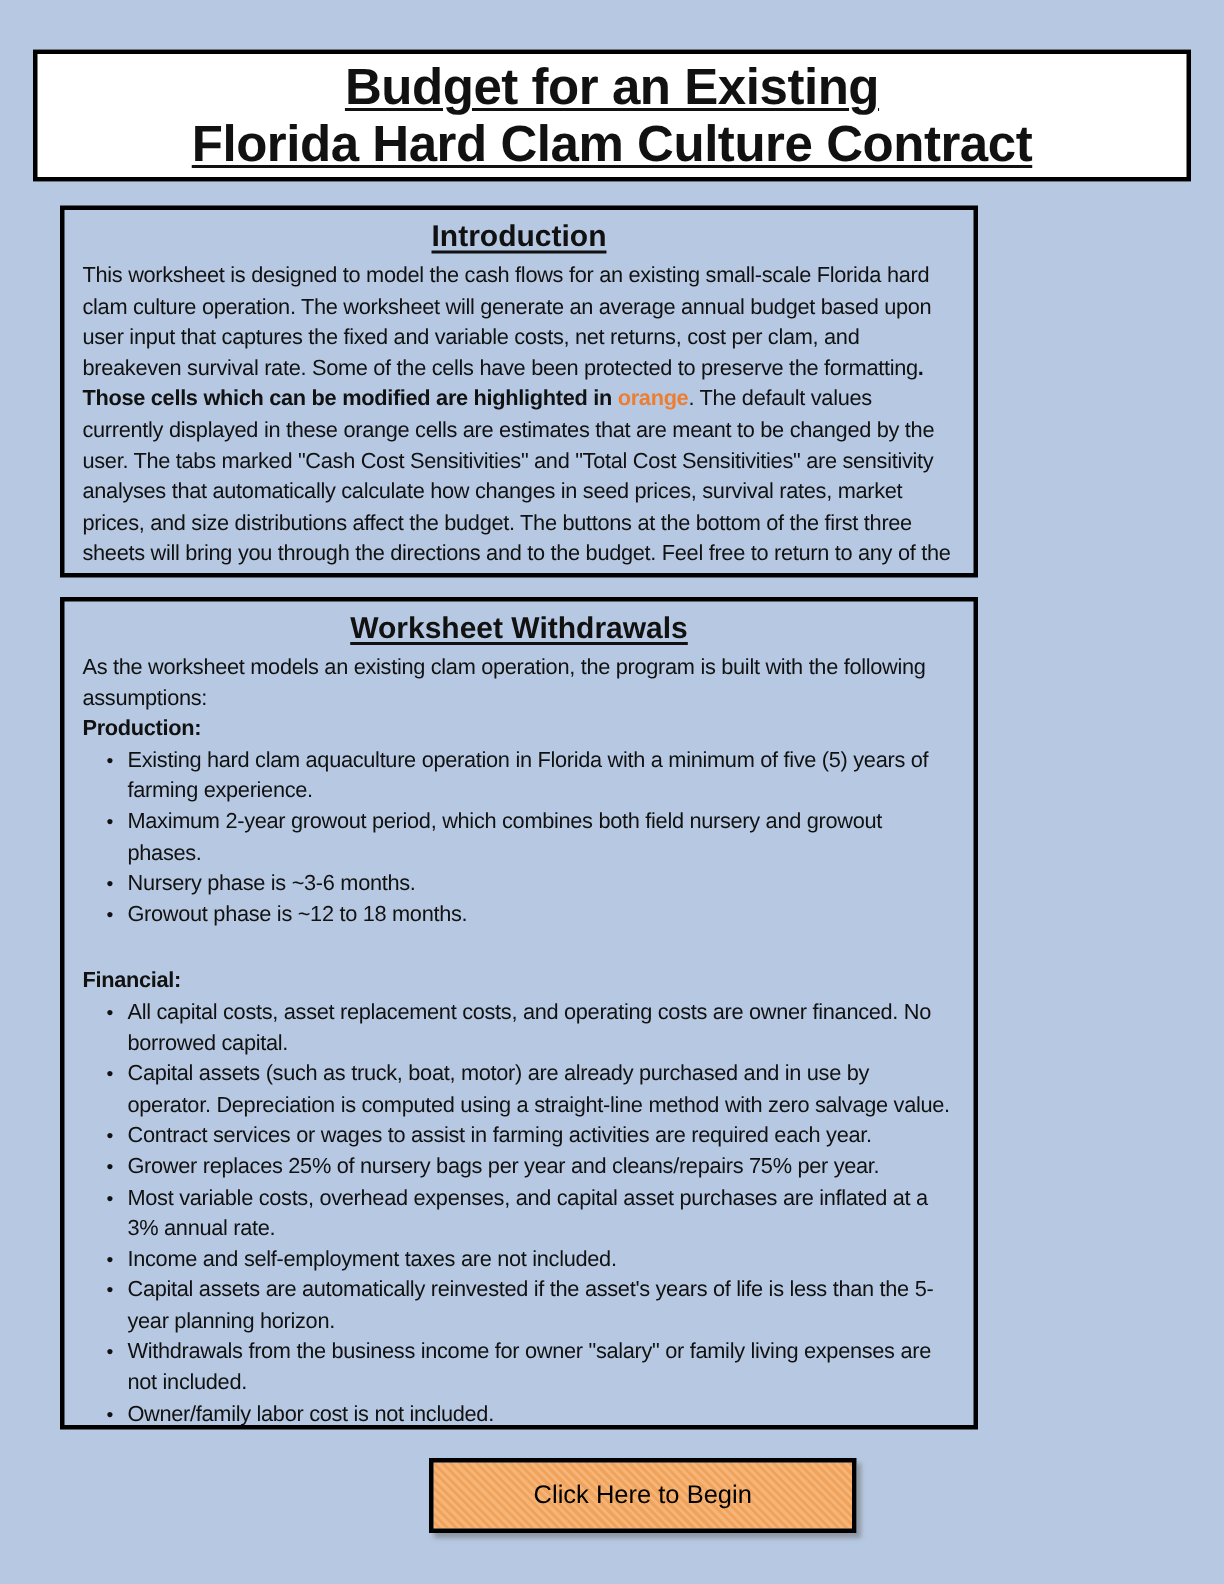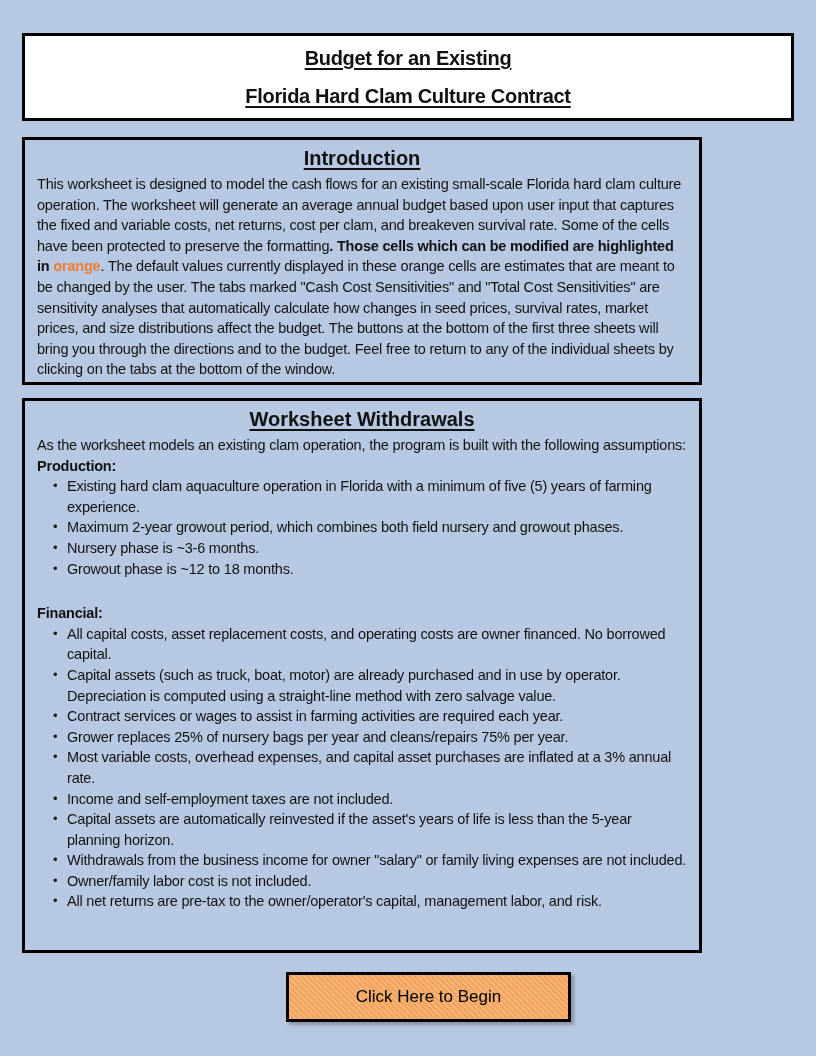--- a/index.html
+++ b/index.html
@@ -18,27 +18,27 @@
     color:var(--text);
   }
   .page{width:816px;height:1056px;position:relative;}
 
   .title-box{
     position:absolute;left:22px;top:33px;width:772px;height:88px;
     background:#ffffff;border:3px solid var(--border);
     display:flex;flex-direction:column;justify-content:center;align-items:center;
   }
   .title-line{
-    font-size:20px;font-weight:bold;line-height:38px;
+    font-size:34px;font-weight:bold;line-height:38px;
     text-decoration:underline;text-decoration-thickness:2px;text-underline-offset:3px;
     letter-spacing:-0.3px;
   }
 
   .section-box{
-    position:absolute;left:22px;width:680px;
+    position:absolute;left:40px;width:612px;
     border:3px solid var(--border);
     padding:5px 12px 6px 12px;
     background:transparent;
     overflow:hidden;
   }
   .intro-box{top:137px;height:248px;}
   .assumptions-box{top:398px;height:555px;}
 
   .section-heading{
     text-align:center;font-size:20px;font-weight:bold;line-height:27px;

